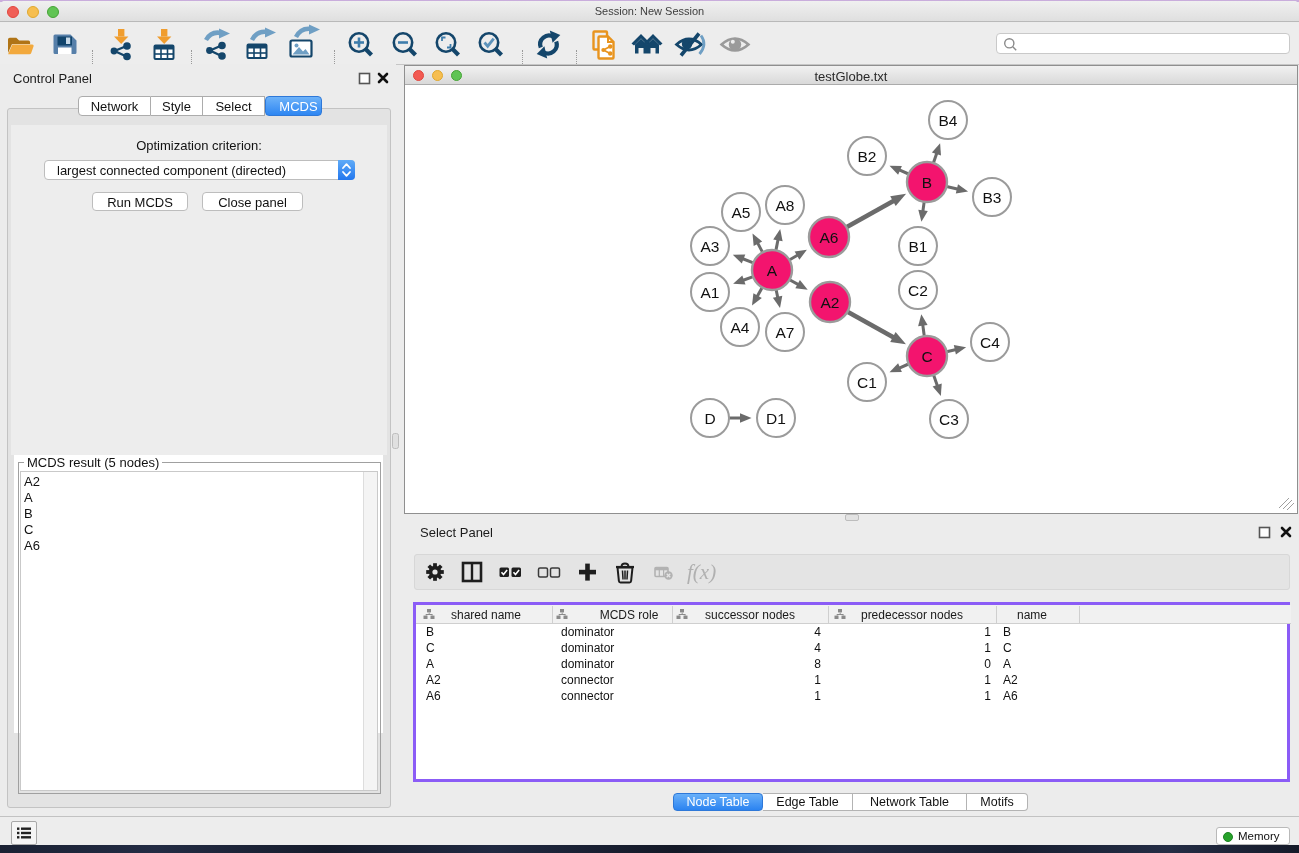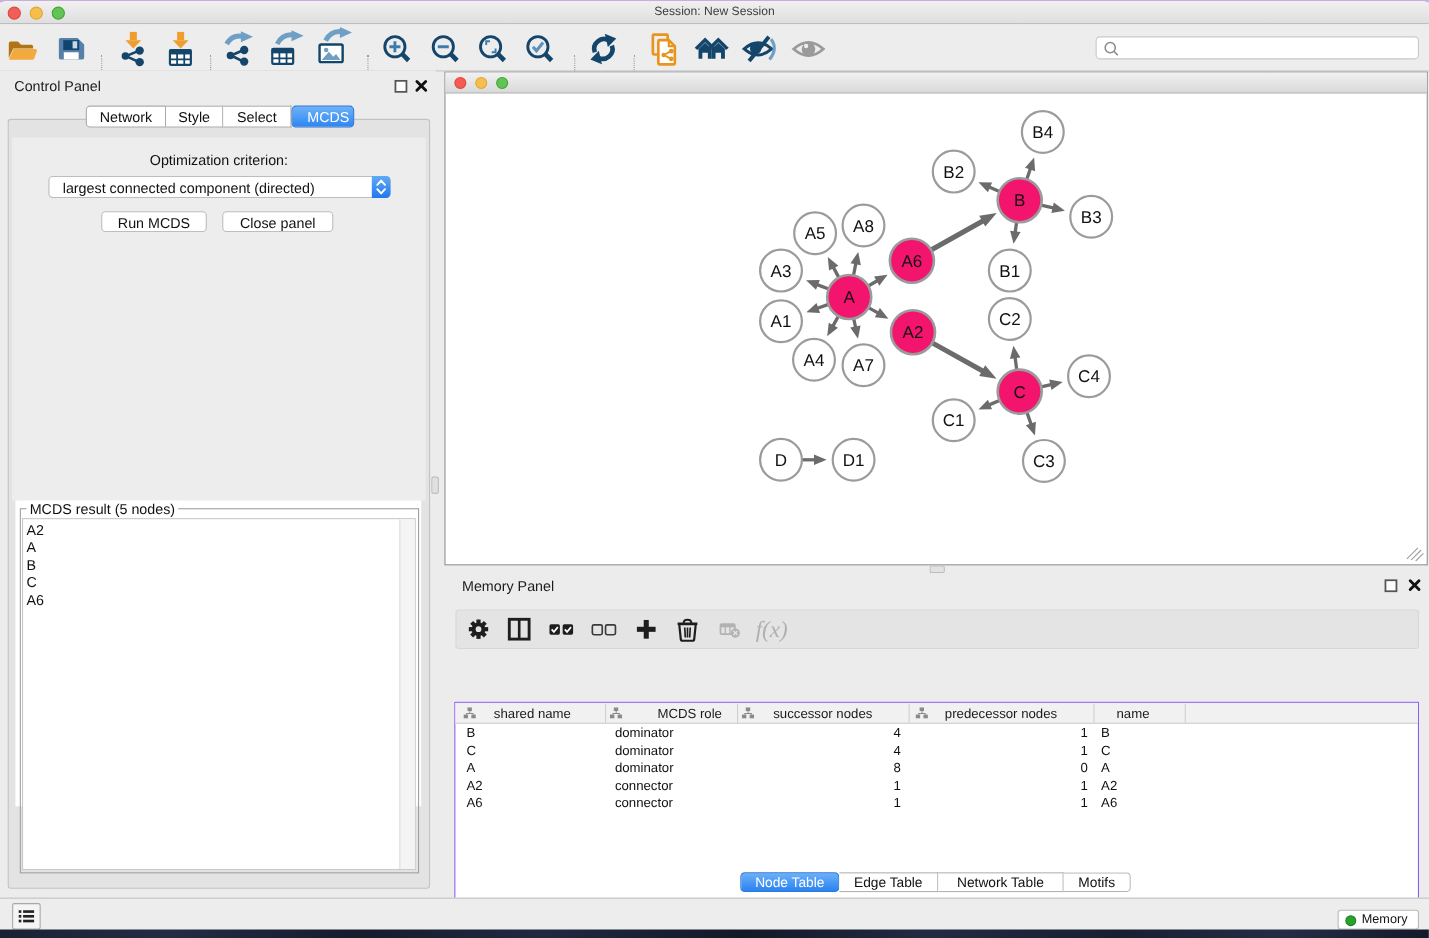--- a/index.html
+++ b/index.html
@@ -32,21 +32,21 @@
 .sb-track { right:0px; top:0px; width:14px; height:318px; background:#f4f4f4; border-left:1px solid #ddd; }
 
 .netwin { left:404px; top:65px; width:894px; height:449px; background:#fff; border:1px solid #8f8f8f; }
 .net-tb { left:0; top:0; width:892px; height:19px; background:linear-gradient(#f1f1f1,#d9d9d9); border-bottom:1px solid #ababab; }
 .net-title { width:100%; text-align:center; top:3px; font-size:13px; color:#2a2a2a; }
 .tl2 { border-radius:50%; width:11px; height:11px; top:4px; }
 
 .tp { left:404px; top:521px; width:895px; height:295px; background:#ececec; }
 .tp-title { left:16px; top:4px; font-size:13px; color:#1c1c1c; }
 .tp-toolbar { left:10px; top:33px; width:876px; height:36px; background:#e4e4e4; border:1px solid #d7d7d7; border-radius:3px; }
-.table { left:9px; top:81px; width:877px; height:180px; background:#fff; border:1px solid #8b5cf6;margin-top:36px; }
+.table { left:9px; top:81px; width:877px; height:180px; background:#fff; border:3px solid #8b5cf6; }
 .thead { left:0; top:0; width:875px; height:19px; background:#f1f1f1; border-bottom:1px solid #cfcfcf; }
 .th { font-size:12px; color:#1a1a1a; top:3px; text-align:center; }
 .colsep { top:1px; height:17px; border-left:1px solid #cfcfcf; }
 .row { position:relative; height:16px; font-size:12px; color:#111; }
 .bt { top:272px; height:18px; background:#fff; border:1px solid #b3b3b3; border-left:none; font-size:12.5px; color:#111; display:flex; align-items:center; justify-content:center; position:absolute; }
 .bt.first { border-left:1px solid #b3b3b3; border-radius:4px 0 0 4px; }
 .bt.last { border-radius:0 4px 4px 0; }
 .bt.sel { background:linear-gradient(#69b0f9,#2b83f1); color:#fff; border:1px solid #2e78d8; border-radius:4px; }
 
 .statusbar { left:0; top:816px; width:1299px; height:29px; background:#ededed; border-top:1px solid #c2c2c2; }
@@ -221,20 +221,21 @@
   <svg class="abs" style="left:392px;top:369px" width="8" height="16" viewBox="0 0 8 16">
       <rect x="0.5" y="0.5" width="6" height="15" rx="2" fill="#e0e0e0" stroke="#bdbdbd"></rect>
     </svg>
 </div>
 
 <div class="abs netwin">
   <div class="abs net-tb">
     <div class="abs tl2" style="left:8px;background:#f25a52;border:1px solid #e2463e;"></div>
     <div class="abs tl2" style="left:27px;background:#f6be50;border:1px solid #e0a82e;"></div>
     <div class="abs tl2" style="left:46px;background:#5fc454;border:1px solid #46a336;"></div>
+    <div class="abs net-title">testGlobe.txt</div>
   </div>
   <svg class="abs" style="left:0;top:18px" width="892" height="429" viewBox="0 0 892 429">
 <line x1="348.2" y1="192.7" x2="337.5" y2="196.5" stroke="#6b6b6b" stroke-width="3.0"></line>
 <polygon points="328.1,199.8 337.3,191.4 340.5,200.5" fill="#6b6b6b"></polygon>
 <line x1="348.3" y1="178.8" x2="337.2" y2="174.5" stroke="#6b6b6b" stroke-width="3.0"></line>
 <polygon points="327.8,170.8 340.3,170.5 336.8,179.5" fill="#6b6b6b"></polygon>
 <line x1="357.2" y1="203.4" x2="351.9" y2="212.9" stroke="#6b6b6b" stroke-width="3.0"></line>
 <polygon points="347.0,221.6 348.4,209.3 356.8,214.0" fill="#6b6b6b"></polygon>
 <line x1="357.6" y1="168.4" x2="352.3" y2="158.4" stroke="#6b6b6b" stroke-width="3.0"></line>
 <polygon points="347.5,149.6 357.2,157.5 348.7,162.0" fill="#6b6b6b"></polygon>
@@ -316,21 +317,21 @@
         <line x1="878" y1="425" x2="887" y2="416"></line>
         <line x1="882" y1="426" x2="889" y2="419"></line>
       </g>
   </svg>
 </div>
 <svg class="abs" style="left:845px;top:514px" width="14" height="8" viewBox="0 0 14 8">
     <rect x="0.5" y="0.5" width="13" height="6" rx="1.5" fill="#e2e2e2" stroke="#bdbdbd"></rect>
   </svg>
 
 <div class="abs tp">
-  <div class="abs tp-title">Memory Panel</div>
+  <div class="abs tp-title">Select Panel</div>
   <svg class="abs" style="left:853px;top:5px" width="36" height="13" viewBox="0 0 36 13">
       <rect x="2.5" y="1.5" width="10" height="10" fill="#fdfdfd" stroke="#555" stroke-width="1.6"></rect>
       <path d="M25 2 L33 10 M33 2 L25 10" stroke="#111" stroke-width="2.6" stroke-linecap="round"></path>
     </svg>
   <div class="abs tp-toolbar">
     <svg class="abs" style="left:0;top:0" width="874" height="34" viewBox="0 0 874 34">
 
 <g fill="#1e1e1e">
 <circle cx="20" cy="17" r="6.2"></circle>
 <g>

